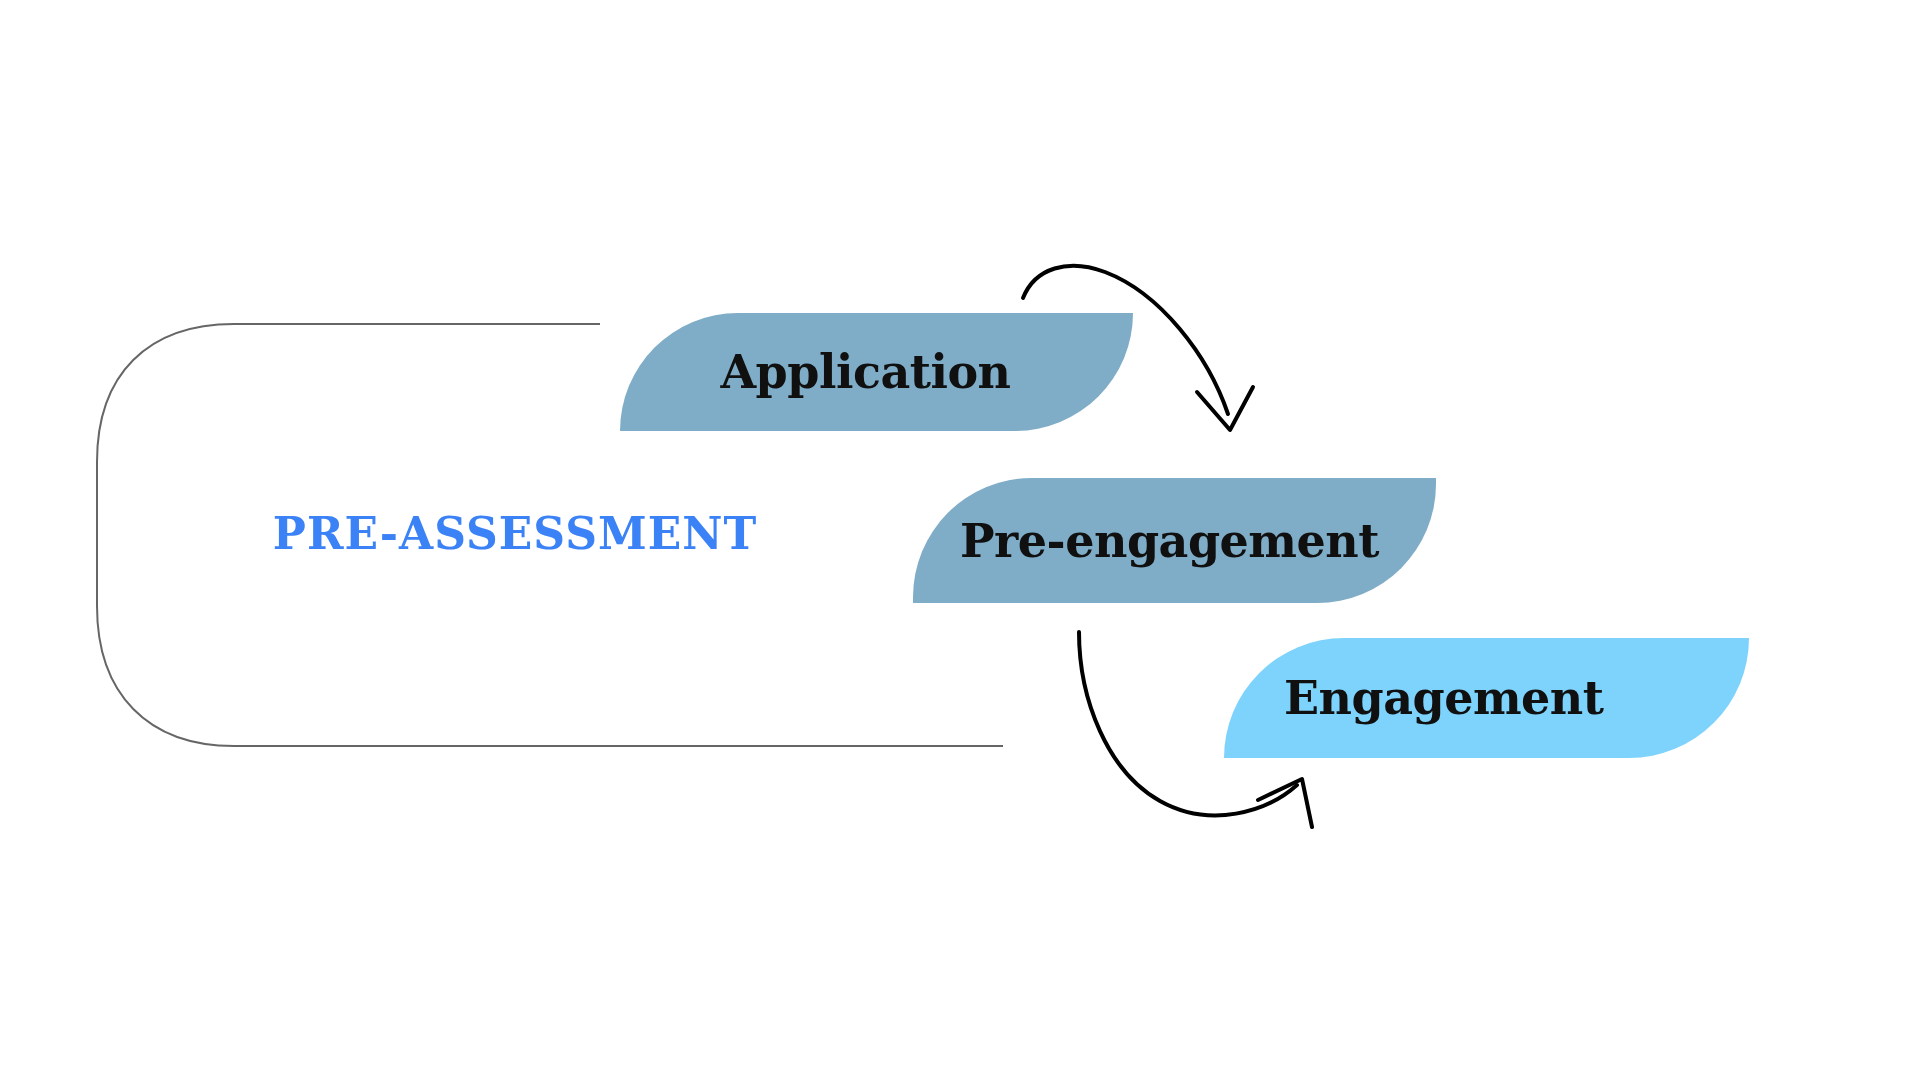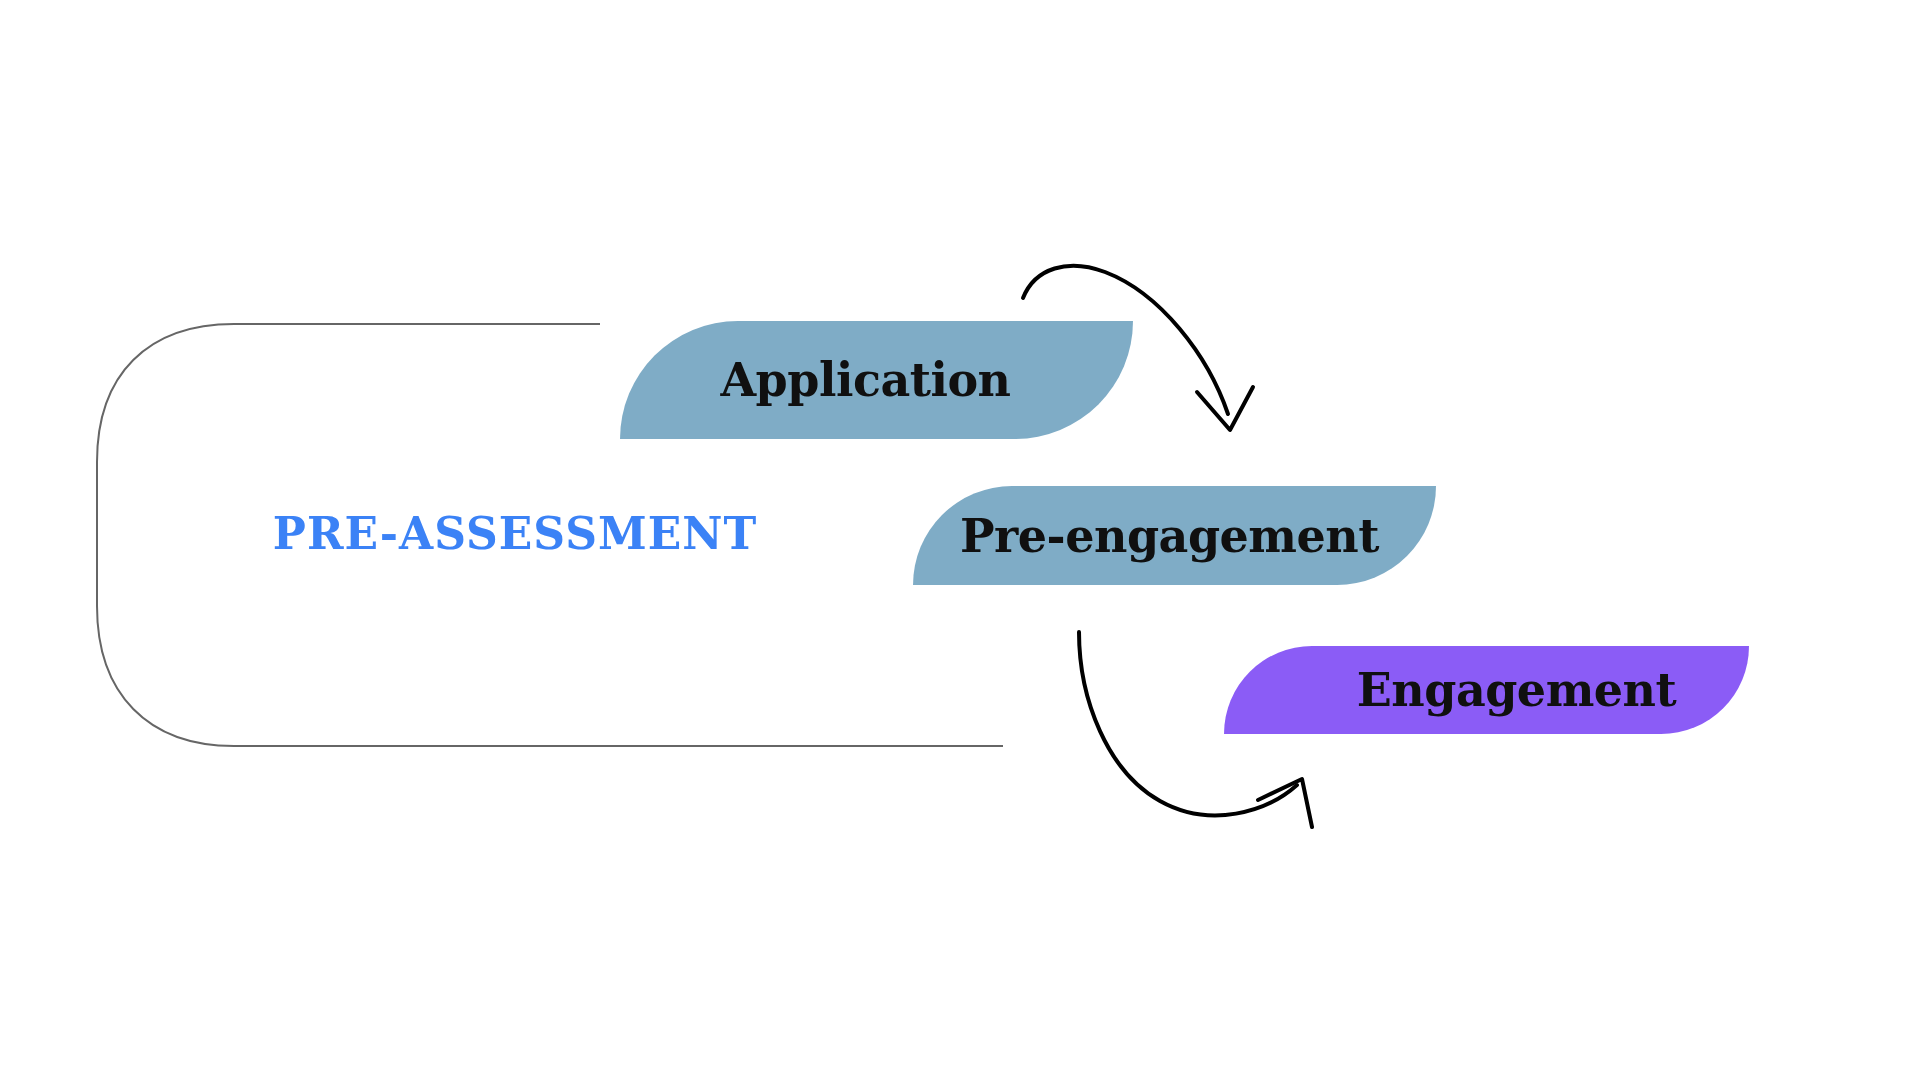--- a/index.html
+++ b/index.html
@@ -22,21 +22,20 @@
     left: 0;
     top: 0;
     width: 1920px;
     height: 1081px;
   }
   .stage-bar {
     position: absolute;
     display: flex;
     align-items: center;
     box-sizing: border-box;
-    margin-top: 8px;
   }
   .stage-bar-label {
     font-family: "DejaVu Serif", serif;
     font-weight: bold;
     color: #101010;
     letter-spacing: -0.5px;
     white-space: nowrap;
   }
   #stage-application {
     left: 620px;
@@ -48,38 +47,38 @@
     border-bottom-right-radius: 118px;
     justify-content: center;
     padding-right: 22px;
   }
   #stage-application .stage-bar-label { font-size: 46px; }
 
   #stage-preengagement {
     left: 913px;
     top: 478px;
     width: 523px;
-    height: 99px;
+    height: 125px;
     background: #7FACC6;
     border-top-left-radius: 119px;
     border-bottom-right-radius: 119px;
     justify-content: center;
     padding-right: 10px;
   }
   #stage-preengagement .stage-bar-label { font-size: 46px; }
 
   #stage-engagement {
     left: 1224px;
     top: 638px;
     width: 525px;
-    height: 88px;
-    background: #8b5cf6;
+    height: 120px;
+    background: #7dd3fc;
     border-top-left-radius: 120px;
     border-bottom-right-radius: 120px;
-    justify-content: center;
+    justify-content: flex-start;
     padding-left: 60px;
   }
   #stage-engagement .stage-bar-label { font-size: 46px; }
 
   #group-title {
     position: absolute;
     left: 150px;
     top: 508px;
     width: 730px;
     text-align: center;

